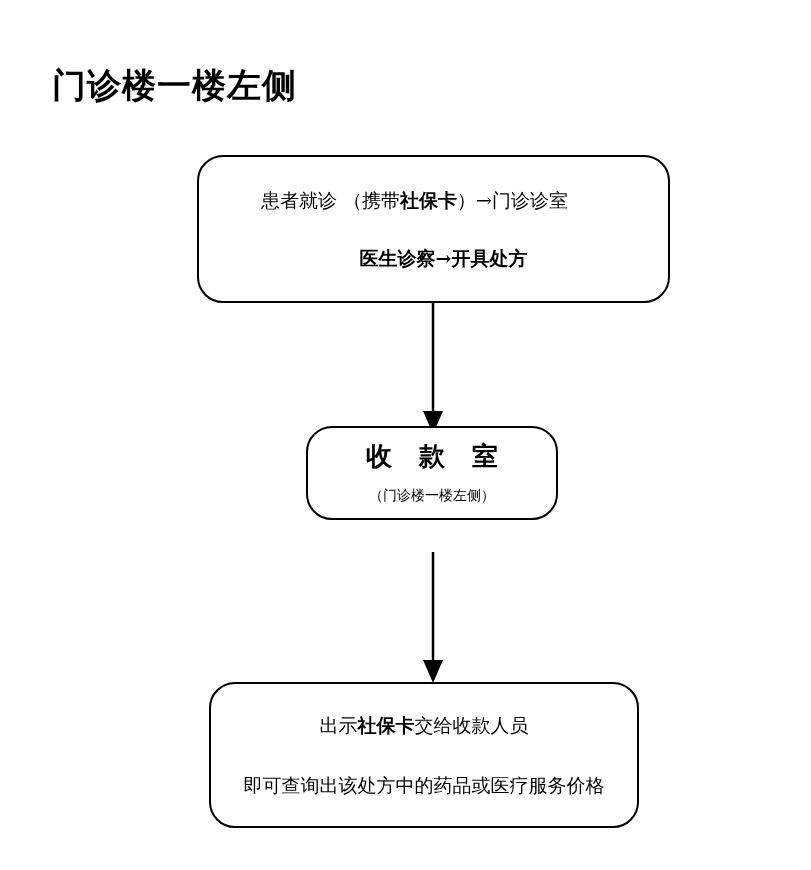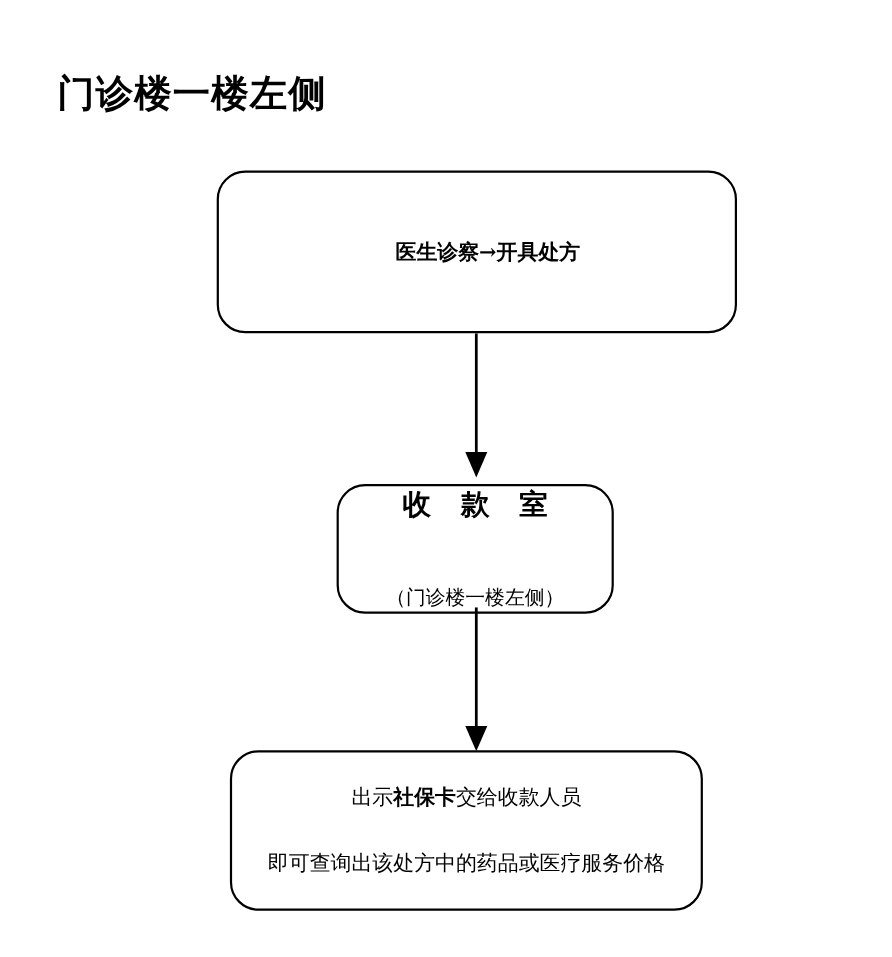--- a/index.html
+++ b/index.html
@@ -68,36 +68,35 @@
     font-size: 19px;
     line-height: 26px;
     white-space: nowrap;
     margin-left: 20px;
     font-weight: bold;
   }
 
   
   #node-cashier {
     left: 306px;
-    top: 440px;
+    top: 426px;
     width: 252px;
-    height: 118px;
-    justify-content: space-between;
+    height: 94px;
   }
   #node-cashier .title-line {
     font-size: 26px;
     font-weight: bold;
     letter-spacing: 9px;
     line-height: 34px;
     white-space: nowrap;
     margin-bottom: 10px;
     padding-left: 9px;
   }
   #node-cashier .sub-line {
-    font-size: 18px;
+    font-size: 14px;
     line-height: 24px;
     white-space: nowrap;
   }
 
   
   #node-query {
     left: 209px;
     top: 682px;
     width: 430px;
     height: 146px;
@@ -134,20 +133,23 @@
   .connector svg { display: block; }
 </style>
 </head>
 <body>
 
 <h1 id="page-title">门诊楼一楼左侧</h1>
 
 <div id="flowchart">
 
   <div class="flow-node" id="node-consult">
+    <div class="line-a">
+      <span>患者就诊 （携带</span><span class="bold-term">社保卡</span><span>）→门诊诊室</span>
+    </div>
     <div class="line-b">医生诊察→开具处方</div>
   </div>
 
   <div class="connector" id="connector-1">
     <svg width="30" height="132" viewBox="0 0 30 132" xmlns="http://www.w3.org/2000/svg">
       <line x1="15" y1="0" x2="15" y2="117" stroke="#000000" stroke-width="2.5"></line>
       <polygon points="15,131 5,108 25,108" fill="#000000"></polygon>
     </svg>
   </div>
 

